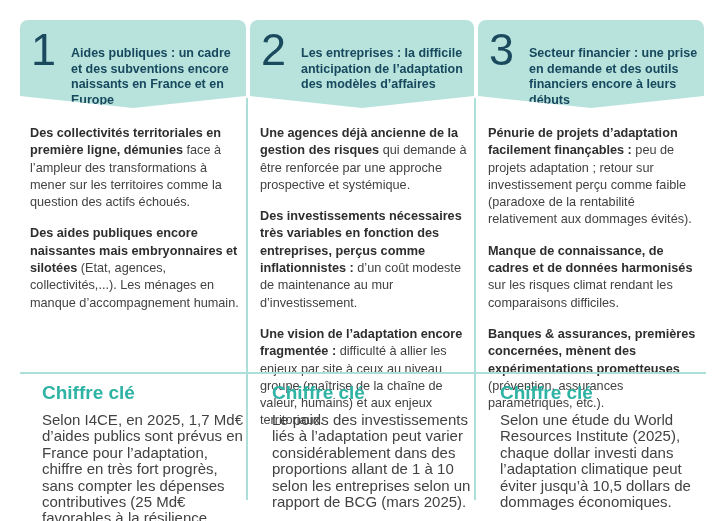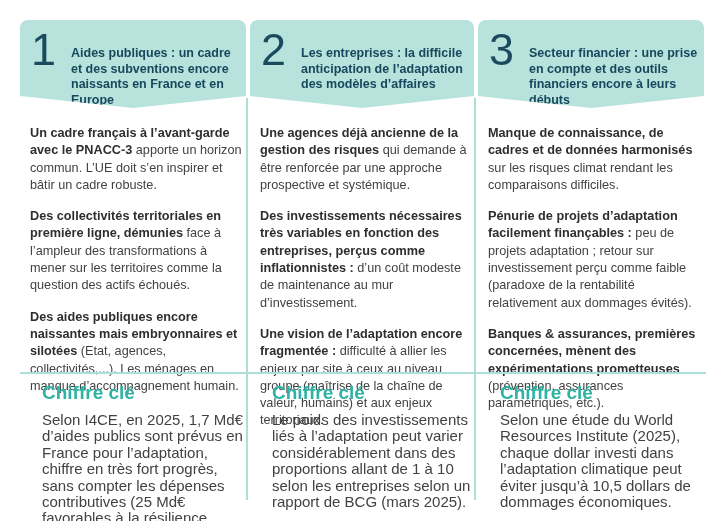--- a/index.html
+++ b/index.html
@@ -97,21 +97,20 @@
 <body>
 
 <div class="page">
 
   <section class="col col-1">
     <header class="banner">
       <span class="num">1</span>
       <h2 class="title">Aides publiques : un cadre et des subventions encore naissants en France et en Europe</h2>
     </header>
     <div class="body">
-      <p><strong>Un cadre français à l’avant-garde avec le PNACC-3</strong><span> apporte un horizon commun. L’UE doit s’en inspirer et bâtir un cadre robuste.</span></p>
       <p><strong>Des collectivités territoriales en première ligne, démunies</strong><span> face à l’ampleur des transformations à mener sur les territoires comme la question des actifs échoués.</span></p>
       <p><strong>Des aides publiques encore naissantes mais embryonnaires et silotées</strong><span> (Etat, agences, collectivités,...). Les ménages en manque d’accompagnement humain.</span></p>
     </div>
     <div class="keyfig">
       <h3>Chiffre clé</h3>
       <p>Selon I4CE, en 2025, 1,7 Md€ d’aides publics sont prévus en France pour l’adaptation, chiffre en très fort progrès, sans compter les dépenses contributives (25 Md€ favorables à la résilience selon le Budget vert).</p>
     </div>
   </section>
 
   <section class="col col-2">
@@ -126,25 +125,25 @@
     </div>
     <div class="keyfig">
       <h3>Chiffre clé</h3>
       <p>Le poids des investissements liés à l’adaptation peut varier considérablement dans des proportions allant de 1 à 10 selon les entreprises selon un rapport de BCG (mars 2025).</p>
     </div>
   </section>
 
   <section class="col col-3">
     <header class="banner">
       <span class="num">3</span>
-      <h2 class="title">Secteur financier : une prise en compte et des outils financiers encore à leurs débuts</h2>
+      <h2 class="title">Secteur financier : une prise en demande et des outils financiers encore à leurs débuts</h2>
     </header>
     <div class="body">
+      <p><strong>Pénurie de projets d’adaptation facilement finançables :</strong><span> peu de projets adaptation ; retour sur investissement perçu comme faible (paradoxe de la rentabilité relativement aux dommages évités).</span></p>
       <p><strong>Manque de connaissance, de cadres et de données harmonisés</strong><span> sur les risques climat rendant les comparaisons difficiles.</span></p>
-      <p><strong>Pénurie de projets d’adaptation facilement finançables :</strong><span> peu de projets adaptation ; retour sur investissement perçu comme faible (paradoxe de la rentabilité relativement aux dommages évités).</span></p>
       <p><strong>Banques &amp; assurances, premières concernées, mènent des expérimentations prometteuses</strong><span> (prévention, assurances paramétriques, etc.).</span></p>
     </div>
     <div class="keyfig">
       <h3>Chiffre clé</h3>
       <p>Selon une étude du World Resources Institute (2025), chaque dollar investi dans l’adaptation climatique peut éviter jusqu’à 10,5 dollars de dommages économiques.</p>
     </div>
   </section>
 
   <div class="h-sep"></div>
   <div class="v-sep v-sep-1"></div>

